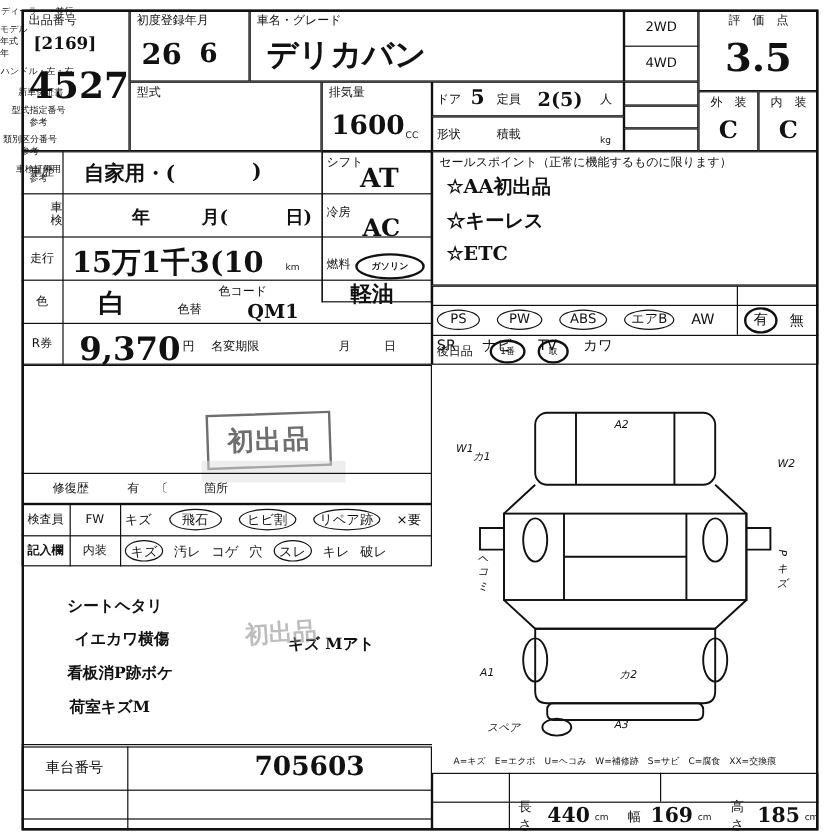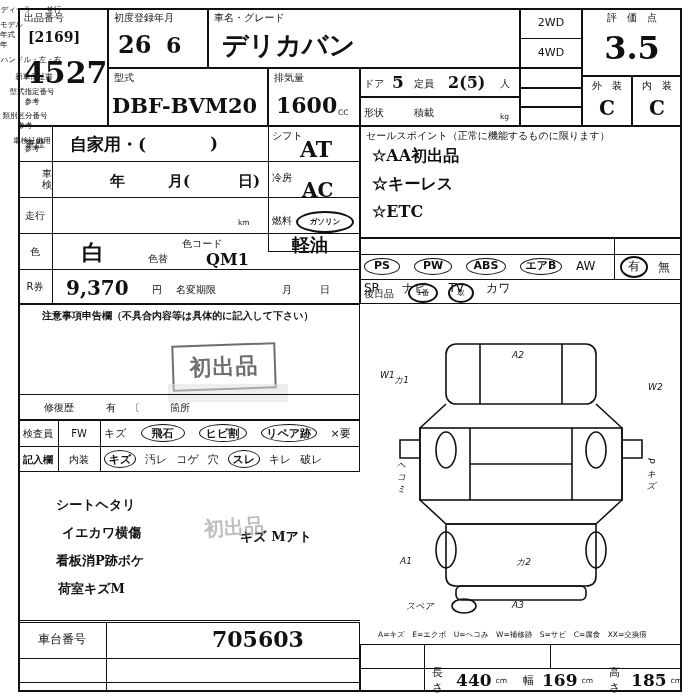--- a/index.html
+++ b/index.html
@@ -5,21 +5,21 @@
   html,body{margin:0;padding:0;background:#fff;}
   body{width:700px;height:700px;font-family:"DejaVu Sans","Liberation Sans",sans-serif;color:#111;}
   .sheet{position:relative;width:700px;height:700px;overflow:hidden;}
   .sheet *{box-sizing:border-box;}
   .box{position:absolute;border:1px solid #111;}
   .lbl{position:absolute;font-size:10px;line-height:1.1;}
   .hw{position:absolute;font-family:"DejaVu Serif","Liberation Serif",serif;font-weight:bold;}
   .ctr{display:flex;align-items:center;justify-content:center;text-align:center;}
   .small{font-size:9px;}
   .tiny{font-size:7.5px;}
-  .circle{border-radius:50%;border:1.5px solid #111;display:inline-flex;align-items:center;justify-content:center;font-weight:bold;}
+  .circle{border-radius:50%;border:1.5px solid #111;display:inline-flex;align-items:center;justify-content:center;}
   .ellipse{border-radius:50%;border:2px solid #111;position:absolute;display:flex;align-items:center;justify-content:center;}
   .line{position:absolute;background:#111;}
   .stamp{position:absolute;border:2px solid #555;color:#555;font-family:"DejaVu Serif","Liberation Serif",serif;font-weight:bold;display:flex;align-items:center;justify-content:center;letter-spacing:1px;opacity:.85;}
   .smudge{position:absolute;color:#888;font-family:"DejaVu Serif","Liberation Serif",serif;font-weight:bold;opacity:.55;}
   svg{display:block;}
 </style>
 </head>
 <body>
 
 <div class="sheet">
@@ -44,21 +44,20 @@
   <div class="line" style="left:520px;top:38px;width:62px;height:1px;"></div>
   <div class="lbl ctr" style="left:520px;top:8px;width:62px;height:30px;font-size:11px;">2WD</div>
   <div class="lbl ctr" style="left:520px;top:38px;width:62px;height:30px;font-size:11px;">4WD</div>
 
   <div class="box" style="left:582px;top:8px;width:100px;height:68px;"></div>
   <div class="lbl ctr" style="left:582px;top:10px;width:100px;height:14px;">評　価　点</div>
   <div class="hw ctr" style="left:582px;top:24px;width:100px;height:48px;font-size:32px;">3.5</div>
 
   <div class="box" style="left:108px;top:68px;width:160px;height:58px;"></div>
   <div class="lbl" style="left:114px;top:72px;">型式</div>
-  <div class="hw" style="left:112px;top:93px;font-size:21px;">DBF-BVM20</div>
 
   <div class="box" style="left:268px;top:68px;width:92px;height:58px;"></div>
   <div class="lbl" style="left:274px;top:72px;">排気量</div>
   <div class="hw" style="left:276px;top:92px;font-size:22px;">1600</div>
   <div class="tiny" style="position:absolute;left:338px;top:108px;">CC</div>
 
   <div class="box" style="left:360px;top:68px;width:160px;height:29px;"></div>
   <div class="lbl" style="left:364px;top:78px;">ドア</div>
   <div class="hw" style="left:392px;top:72px;font-size:17px;">5</div>
   <div class="lbl" style="left:414px;top:78px;">定員</div>
@@ -96,30 +95,31 @@
   <div class="lbl ctr" style="left:18px;top:126px;width:34px;height:35px;">車歴</div>
   <div class="hw" style="left:70px;top:133px;font-size:17px;">自家用・(</div>
   <div class="hw" style="left:210px;top:133px;font-size:17px;">)</div>
 
   <div class="lbl ctr" style="left:18px;top:161px;width:34px;height:36px;padding-left:24px;">車検</div>
   <div class="hw" style="left:110px;top:172px;font-size:15px;">年</div>
   <div class="hw" style="left:168px;top:172px;font-size:15px;">月(</div>
   <div class="hw" style="left:238px;top:172px;font-size:15px;">日)</div>
 
   <div class="lbl ctr" style="left:18px;top:197px;width:34px;height:36px;">走行</div>
+  <div class="hw" style="left:60px;top:203px;font-size:24px;">15万1千3(10</div>
   <div class="tiny" style="position:absolute;left:238px;top:218px;">km</div>
 
   <div class="lbl ctr" style="left:18px;top:233px;width:34px;height:36px;">色</div>
   <div class="hw" style="left:82px;top:238px;font-size:22px;">白</div>
   <div class="lbl" style="left:148px;top:253px;">色替</div>
   <div class="lbl" style="left:182px;top:238px;">色コード</div>
   <div class="hw" style="left:206px;top:250px;font-size:16px;">QM1</div>
 
   <div class="lbl ctr" style="left:18px;top:269px;width:34px;height:35px;">R券</div>
-  <div class="hw" style="left:66px;top:276px;font-size:20px;">9,370</div>
+  <div class="hw" style="left:66px;top:276px;font-size:27px;">9,370</div>
   <div class="lbl" style="left:152px;top:284px;">円</div>
   <div class="lbl" style="left:176px;top:284px;">名変期限</div>
   <div class="lbl" style="left:282px;top:284px;">月</div>
   <div class="lbl" style="left:320px;top:284px;">日</div>
 
   <div class="box" style="left:268px;top:126px;width:92px;height:126px;"></div>
   <div class="line" style="left:268px;top:126px;width:1px;height:126px;"></div>
   <div class="lbl" style="left:272px;top:130px;">シフト</div>
   <div class="hw" style="left:300px;top:136px;font-size:22px;">AT</div>
   <div class="lbl" style="left:272px;top:172px;">冷房</div>
@@ -164,21 +164,20 @@
 
   <div class="lbl" style="left:364px;top:288px;">後日品</div>
   <div class="ellipse" style="left:408px;top:283px;width:30px;height:20px;">
     <span class="tiny">1番</span>
   </div>
   <div class="ellipse" style="left:448px;top:283px;width:26px;height:20px;">
     <span class="tiny">取</span>
   </div>
 
   <div class="box" style="left:18px;top:304px;width:342px;height:116px;"></div>
-  <div class="lbl" style="left:42px;top:310px;font-weight:bold;">注意事項申告欄（不具合内容等は具体的に記入して下さい）</div>
   <div class="stamp" style="left:172px;top:344px;width:104px;height:46px;font-size:22px;transform:rotate(-2deg);">
     <span>初出品</span>
   </div>
   <div class="smudge" style="left:168px;top:384px;width:120px;height:18px;background:#ddd;opacity:.5;"></div>
 
   <div class="line" style="left:18px;top:394px;width:342px;height:1px;"></div>
   <div class="lbl" style="left:44px;top:402px;">修復歴</div>
   <div class="lbl" style="left:106px;top:402px;">有</div>
   <div class="lbl" style="left:130px;top:402px;">〔　　　箇所</div>
 

